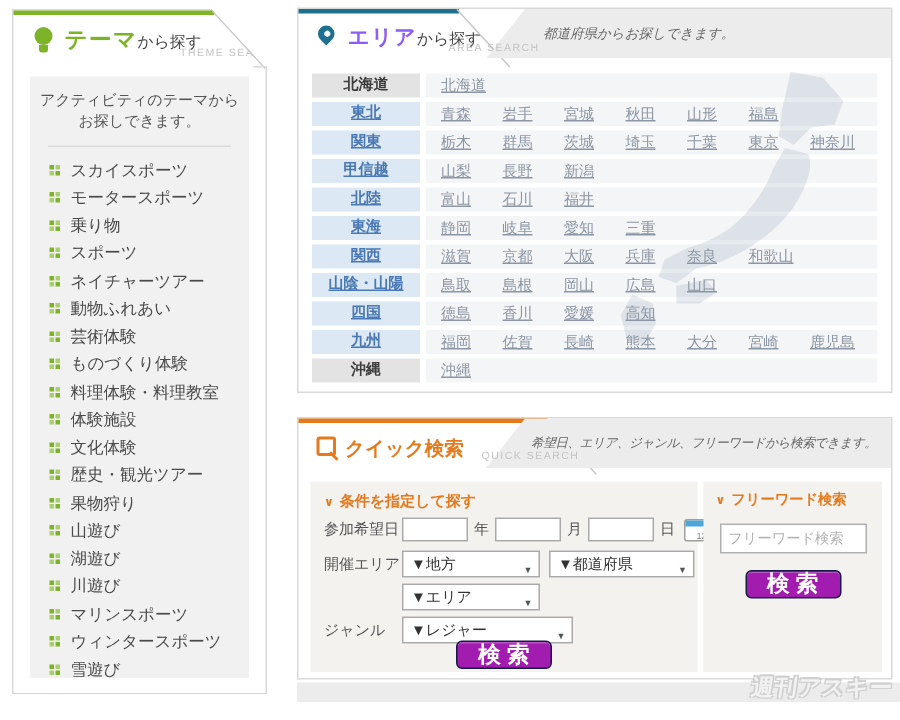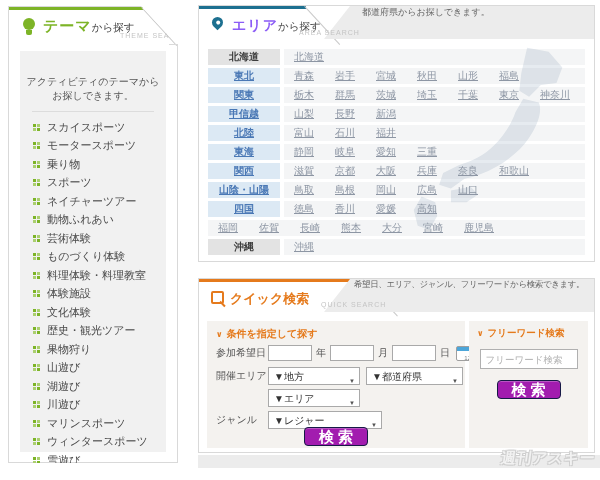--- a/index.html
+++ b/index.html
@@ -18,38 +18,38 @@
     transform:rotate(47.4deg);transform-origin:0 0;}
   .theme-topseg{position:absolute;left:160px;top:37px;right:0;height:1px;background:#d9d9d9;}
   .bulb{position:absolute;left:14px;top:11px;width:12px;height:12px;border-radius:50%;background:#7db427;}
   .bulb::after{content:"";position:absolute;left:3px;top:12px;width:6px;height:5px;background:#7db427;border-radius:0 0 2px 2px;}
   .theme-title{position:absolute;left:34px;top:10px;white-space:nowrap;}
   .theme-title b{font-size:15px;color:#7db427;letter-spacing:1px;}
   .title-suffix{font-size:10.5px;color:#444;font-weight:normal;}
   .en-label{position:absolute;font-size:7px;color:#c4c4c4;letter-spacing:1px;white-space:nowrap;}
   .theme-en{left:111px;top:25px;}
   .theme-box{position:absolute;left:11px;top:44px;right:11px;bottom:10px;background:#f1f1f1;}
-  .theme-desc{margin:0;padding-top:24px;text-align:center;font-size:10px;line-height:14px;color:#555;}
+  .theme-desc{margin:0;padding-top:10px;text-align:center;font-size:10px;line-height:14px;color:#555;}
   .theme-divider{margin:8px 12px 2px;border:none;border-top:1px solid #dcdcdc;height:0;}
   .theme-list{margin:0;padding:4px 0 0 13px;list-style:none;}
   .theme-item{height:18.5px;display:flex;align-items:center;font-size:11px;color:#4a4a4a;cursor:pointer;}
   .bullet{width:7px;height:7px;margin-right:7px;flex:none;background:
     linear-gradient(#7db427,#7db427) 0 0/3px 3px no-repeat,
     linear-gradient(#aacf6e,#aacf6e) 4px 0/3px 3px no-repeat,
     linear-gradient(#aacf6e,#aacf6e) 0 4px/3px 3px no-repeat,
     linear-gradient(#7db427,#7db427) 4px 4px/3px 3px no-repeat;}
 
   
   .area-panel{left:198px;top:5px;width:397px;height:257px;}
   .area-topline{position:absolute;left:0;top:0;width:107px;height:3px;background:#1d7090;}
   .area-diag{position:absolute;left:106px;top:0;width:52px;height:1px;background:#c9c9c9;
     transform:rotate(47.4deg);transform-origin:0 0;}
   .note-tab{position:absolute;right:0;top:0;width:270px;height:33px;background:#ececec;
     clip-path:polygon(26px 0,100% 0,100% 100%,0 100%);
-    display:flex;align-items:flex-start;box-sizing:border-box;color:#666;}
+    display:flex;align-items:center;box-sizing:border-box;color:#666;font-style:italic;}
   .area-note{padding-left:38px;font-size:9px;}
   .pin-icon{position:absolute;left:13px;top:11px;width:11px;height:11px;background:#1d7090;
     border-radius:50% 50% 50% 0;transform:rotate(-45deg);}
   .pin-icon::after{content:"";position:absolute;left:3.5px;top:3.5px;width:4px;height:4px;border-radius:50%;background:#fff;}
   .area-title{position:absolute;left:33px;top:10px;white-space:nowrap;}
   .area-title b{font-size:14px;color:#8b5cf6;letter-spacing:1px;}
   .area-en{left:100px;top:23px;}
   .japan-map{position:absolute;right:4px;top:36px;z-index:0;}
   .japan-map path{fill:#e6ebf0;}
   .area-table{position:absolute;left:9px;top:43px;right:9px;z-index:1;}
@@ -302,20 +302,21 @@
       <div class="area-row">
         <span class="region-cell is-link">四国</span>
         <div class="pref-cell">
           <span class="pref-link">徳島</span>
           <span class="pref-link">香川</span>
           <span class="pref-link">愛媛</span>
           <span class="pref-link">高知</span>
         </div>
       </div>
       <div class="area-row">
+        <span class="region-cell is-link">九州</span>
         <div class="pref-cell">
           <span class="pref-link">福岡</span>
           <span class="pref-link">佐賀</span>
           <span class="pref-link">長崎</span>
           <span class="pref-link">熊本</span>
           <span class="pref-link">大分</span>
           <span class="pref-link">宮崎</span>
           <span class="pref-link">鹿児島</span>
         </div>
       </div>

